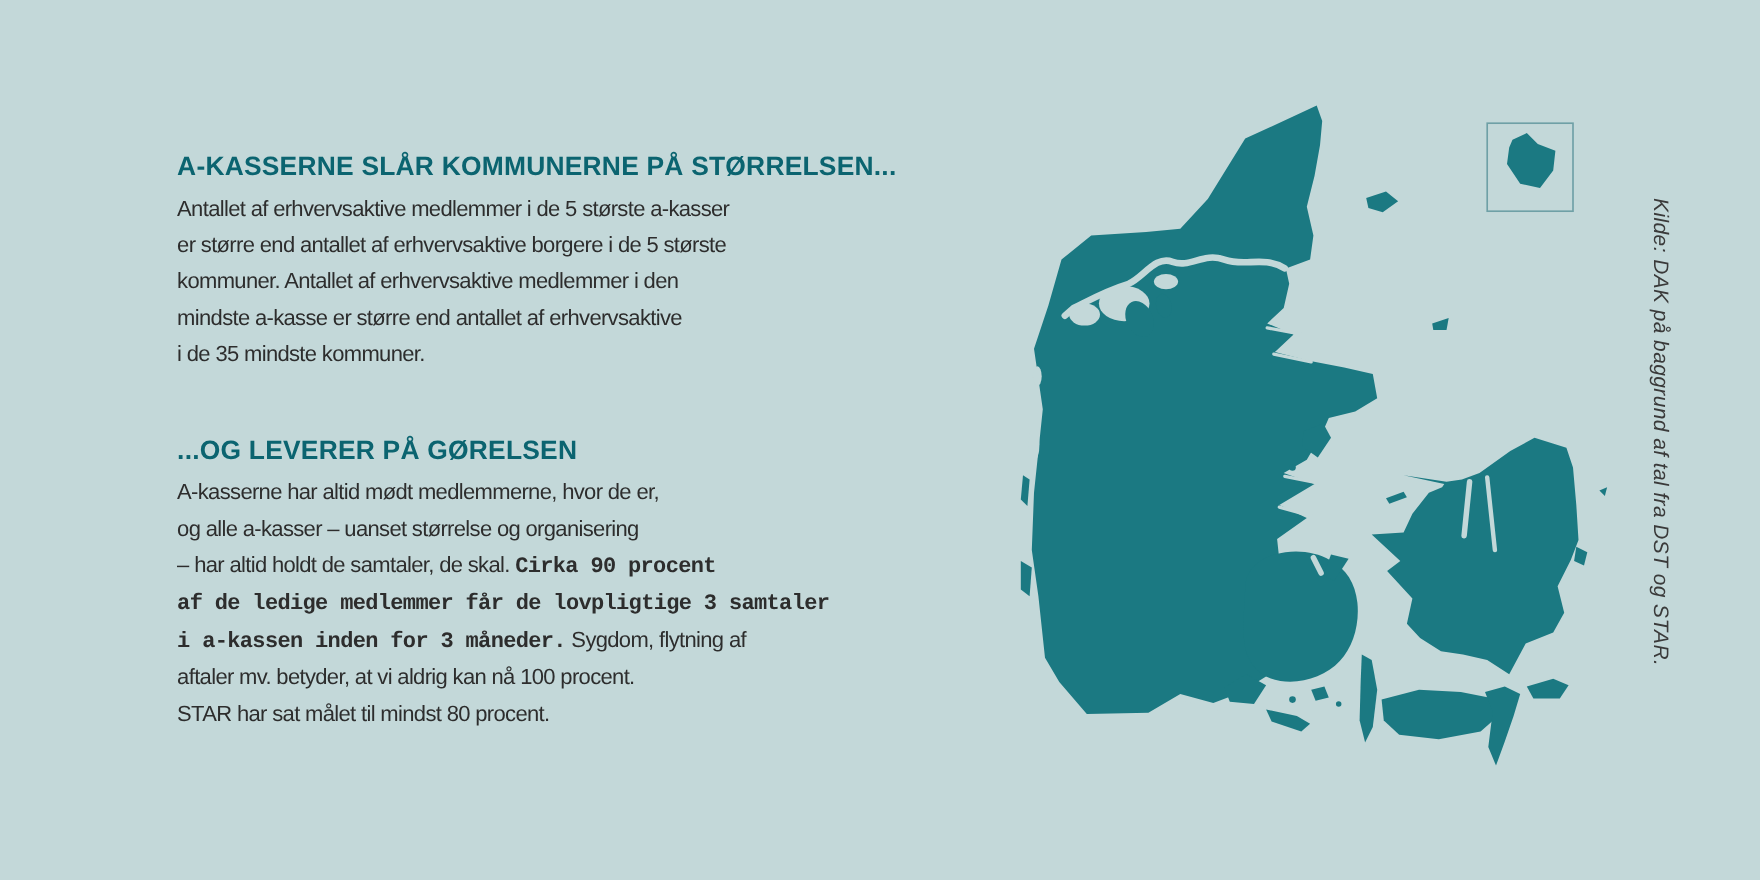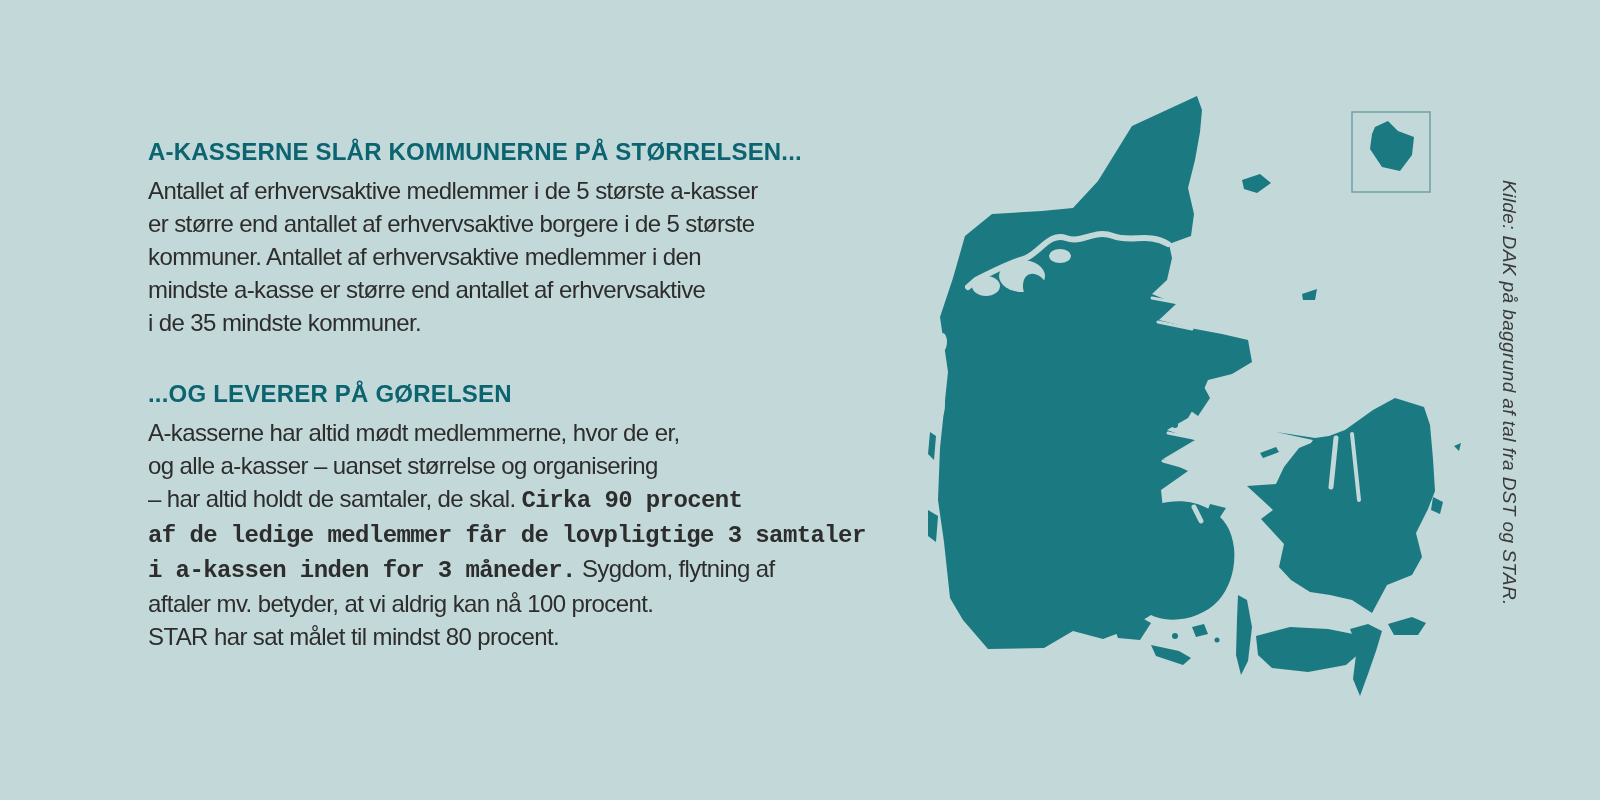--- a/index.html
+++ b/index.html
@@ -10,34 +10,34 @@
     --source-text:#3a3a3a;
     --inset-border:#6fa0a6;
   }
   *{box-sizing:border-box;}
   html,body{margin:0;padding:0;}
   body{
     width:1600px;height:800px;position:relative;overflow:hidden;
     background:var(--background);
     font-family:"Liberation Sans",sans-serif;
   }
-  .text-col{position:absolute;left:148px;top:138px;width:760px;}
+  .text-col{position:absolute;left:161px;top:138px;width:760px;}
   .sec-heading{
     margin:0 0 8px 0;
     font-size:24px;line-height:28px;font-weight:bold;
     letter-spacing:0.2px;color:var(--heading-text);
     text-transform:uppercase;
   }
   .sec-body{
-    margin:0;font-size:24px;line-height:33px;
+    margin:0;font-size:20px;line-height:33px;
     letter-spacing:-0.6px;color:var(--body-text);
     white-space:pre-line;
   }
   .sec-body .bold{font-weight:bold;font-family:Liberation Mono, monospace;}
-  .sec+.sec{margin-top:41px;}
+  .sec+.sec{margin-top:57px;}
   .map-wrap{position:absolute;left:870px;top:80px;width:600px;height:720px;}
   .map-wrap svg{display:block;width:600px;height:720px;}
   .land{fill:var(--map-fill);stroke:none;}
   .water-line{fill:none;stroke:var(--background);stroke-linecap:round;stroke-linejoin:round;}
   .water-fill{fill:var(--background);stroke:none;}
   .inset-box{fill:none;stroke:var(--inset-border);stroke-width:1.5;}
   .source-note{
     position:absolute;left:1498px;top:180px;height:470px;
     writing-mode:vertical-rl;
     font-size:19px;font-style:italic;letter-spacing:0.4px;

